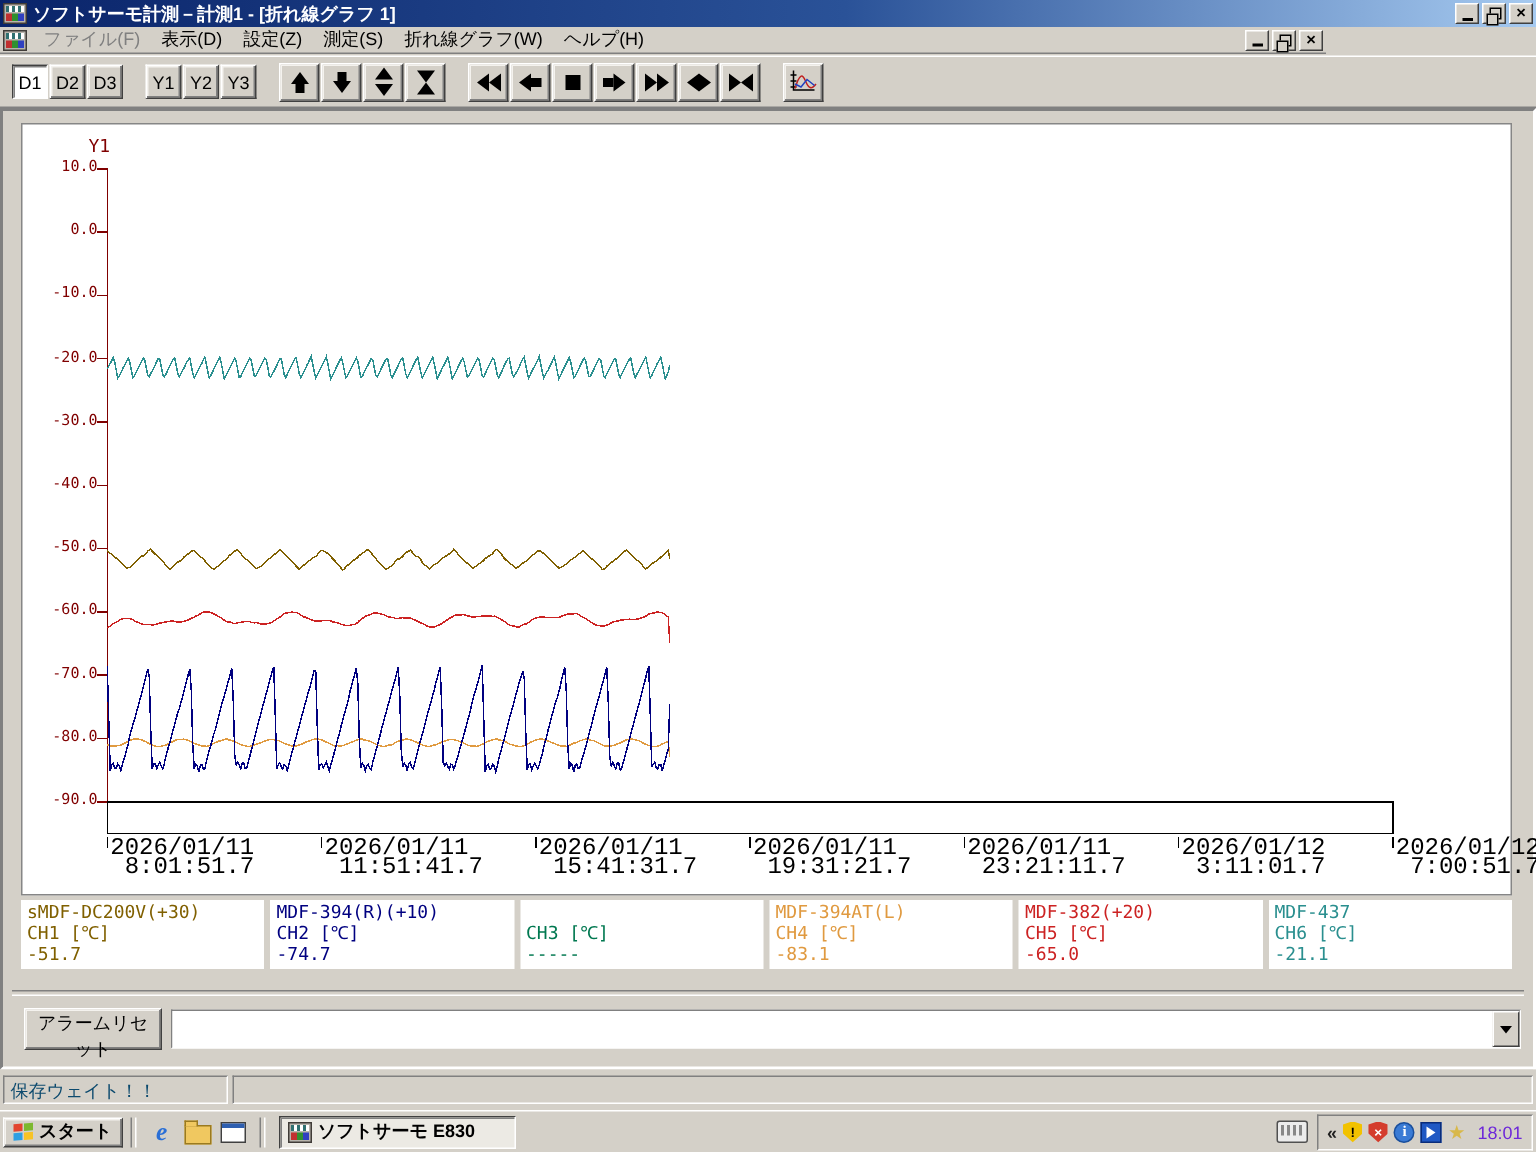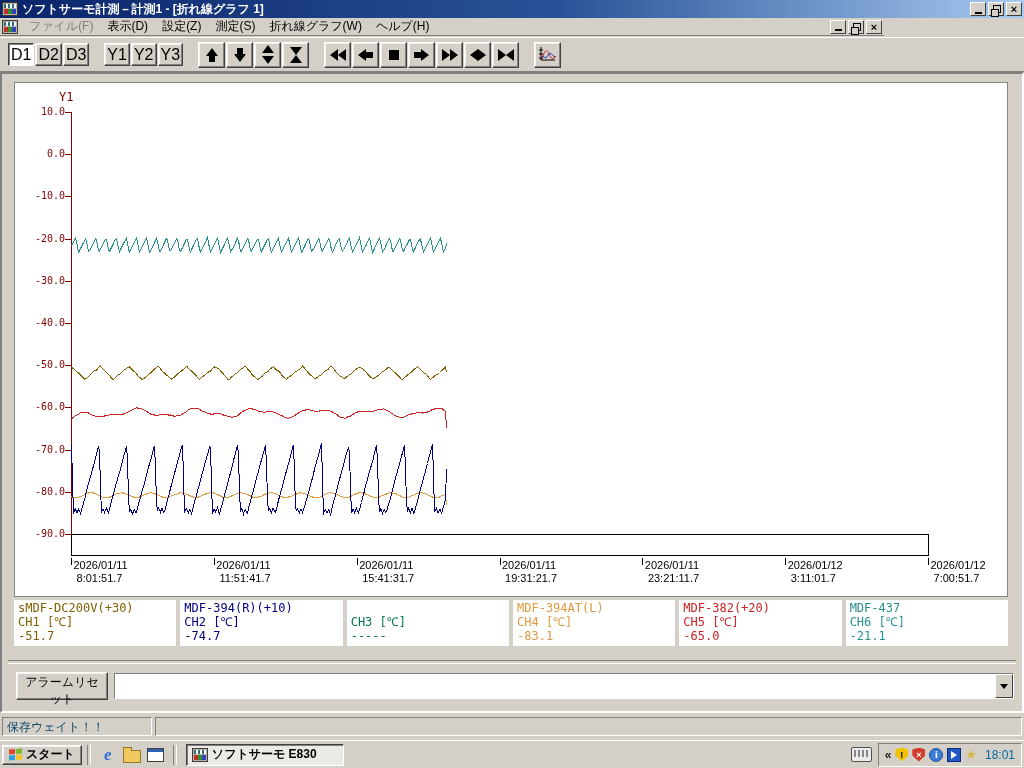--- a/index.html
+++ b/index.html
@@ -26,21 +26,21 @@
     border-bottom:1px solid #808080;display:flex;align-items:center;box-sizing:border-box;padding:0 2px;}
   .menu-item{font-size:12px;color:#000;padding:1px 7px;white-space:nowrap;}
   .menu-item.disabled{color:#808080;}
   .menubar .spacer{flex:1;}
   
   .toolbar{position:absolute;left:0;top:37px;width:1024px;height:35px;background:#D4D0C8;
     border-top:1px solid #fff;border-bottom:1px solid #808080;display:flex;align-items:center;box-sizing:border-box;padding-left:8px;}
   .tb-group{display:flex;margin-right:14px;}
   .tb-btn{min-width:24px;height:23px;background:#D4D0C8;border:1px solid;border-color:#fff #404040 #404040 #fff;
     box-shadow:inset -1px -1px 0 #808080, inset 1px 1px 0 #f4f2ee;
-    font-size:16px;font-family:"Liberation Sans",sans-serif;color:#000;padding:0 2px;margin-right:1px;
+    font-size:12px;font-family:"Liberation Sans",sans-serif;color:#000;padding:0 2px;margin-right:1px;
     display:flex;align-items:center;justify-content:center;}
   .tb-btn.big{min-width:27px;height:26px;}
   .tb-btn.pressed{background:#fff;border-color:#404040 #fff #fff #404040;box-shadow:inset 1px 1px 0 #808080;}
   .ic{display:flex;align-items:center;justify-content:center;}
   .ic.col{flex-direction:column;}
   .ic.gap .tri + .tri{margin-top:3px;}
   .tri{width:0;height:0;display:block;}
   .tri.u{border-left:6px solid transparent;border-right:6px solid transparent;border-bottom:8px solid #000;}
   .tri.d{border-left:6px solid transparent;border-right:6px solid transparent;border-top:8px solid #000;}
   .tri.l{border-top:6px solid transparent;border-bottom:6px solid transparent;border-right:8px solid #000;}
@@ -50,21 +50,21 @@
   .sq{width:10px;height:10px;background:#000;display:block;}
   
   .client{position:absolute;left:0;top:72px;width:1024px;height:641px;background:#D4D0C8;
     border:2px solid;border-color:#808080 #fff #fff #808080;box-sizing:border-box;}
   .chart-panel{position:absolute;left:12px;top:8px;width:994px;height:515px;background:#fff;
     border:1px solid #868686;box-sizing:border-box;}
   .chart-panel svg{position:absolute;left:0;top:0;}
   .ylab{position:absolute;width:46px;text-align:right;font-family:"DejaVu Sans Mono",monospace;
     font-size:10px;color:#800000;line-height:14px;}
   .yaxis-title{position:absolute;font-family:"DejaVu Sans Mono",monospace;font-size:12px;color:#800000;}
-  .xlab{position:absolute;font-family:Liberation Sans, sans-serif;font-size:11px;color:#000;line-height:13px;white-space:pre;}
+  .xlab{position:absolute;font-family:Liberation Mono, monospace;font-size:16px;color:#000;line-height:13px;white-space:pre;}
   
   .legend{position:absolute;left:12px;top:526px;width:994px;height:46px;display:flex;gap:4px;background:#D4D0C8;}
   .legend-cell{flex:1;background:#fff;padding:1px 4px;font-family:"DejaVu Sans Mono",monospace;
     font-size:12px;line-height:14px;overflow:hidden;white-space:nowrap;}
   .lg-line{min-height:14px;}
   
   .alarm-groove{position:absolute;left:6px;top:586px;width:1008px;height:2px;border-top:1px solid #808080;border-bottom:1px solid #fff;}
   .alarm-row{position:absolute;left:0;top:590px;width:1024px;height:42px;}
   .alarm-btn{position:absolute;left:14px;top:8px;width:92px;height:28px;background:#D4D0C8;
     border:1px solid;border-color:#fff #404040 #404040 #fff;box-shadow:inset -1px -1px 0 #808080,inset 1px 1px 0 #f4f2ee;
@@ -112,21 +112,21 @@
   .chev{font-size:12px;font-weight:bold;color:#202020;}
   .shield{width:13px;height:14px;clip-path:polygon(50% 0,100% 15%,100% 58%,50% 100%,0 58%,0 15%);
     display:flex;align-items:center;justify-content:center;font-size:9px;font-weight:bold;}
   .shield.warn{background:#F2C200;color:#000;}
   .shield.err{background:#D43C2C;color:#fff;}
   .balloon{width:14px;height:14px;border-radius:50%;background:#3A7BD5;border:1px solid #1a4f9c;color:#fff;
     font-size:10px;font-weight:bold;font-family:"Liberation Serif",serif;display:flex;align-items:center;justify-content:center;box-sizing:border-box;}
   .playsq{width:14px;height:14px;background:#1F58C4;border:1px solid #0a2c7a;display:flex;align-items:center;justify-content:center;box-sizing:border-box;}
   .playsq .tri.r{border-top-width:4px;border-bottom-width:4px;border-left:6px solid #fff;}
   .star{color:#D8B84A;font-size:13px;line-height:13px;}
-  .clock{font-size:12px;color:#0369a1;margin-left:4px;}
+  .clock{font-size:12px;color:#6d28d9;margin-left:4px;}
 </style>
 </head>
 <body>
 
 <div class="screen">
 
   <div class="titlebar">
     <span class="appicon"></span>
     <span class="title">ソフトサーモ計測－計測1 - [折れ線グラフ 1]</span>
     <span class="winbtns">

